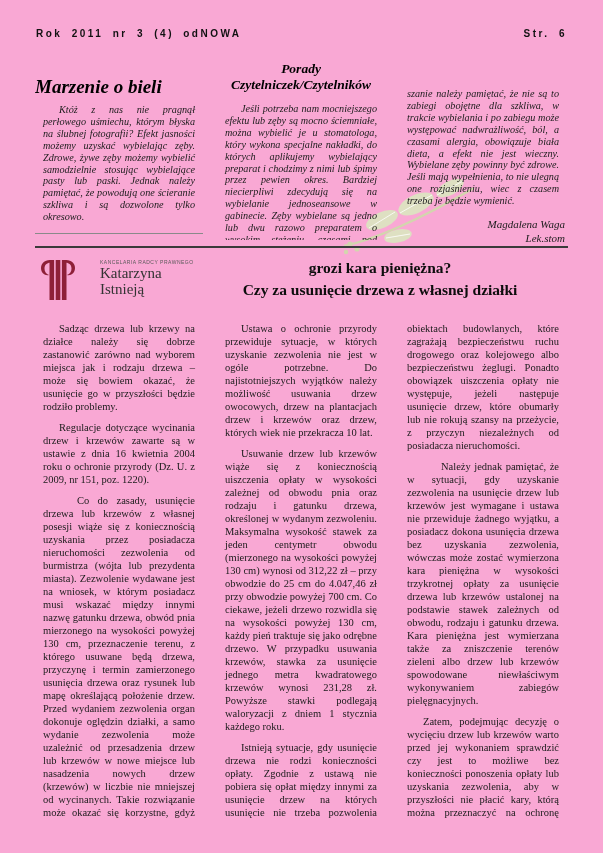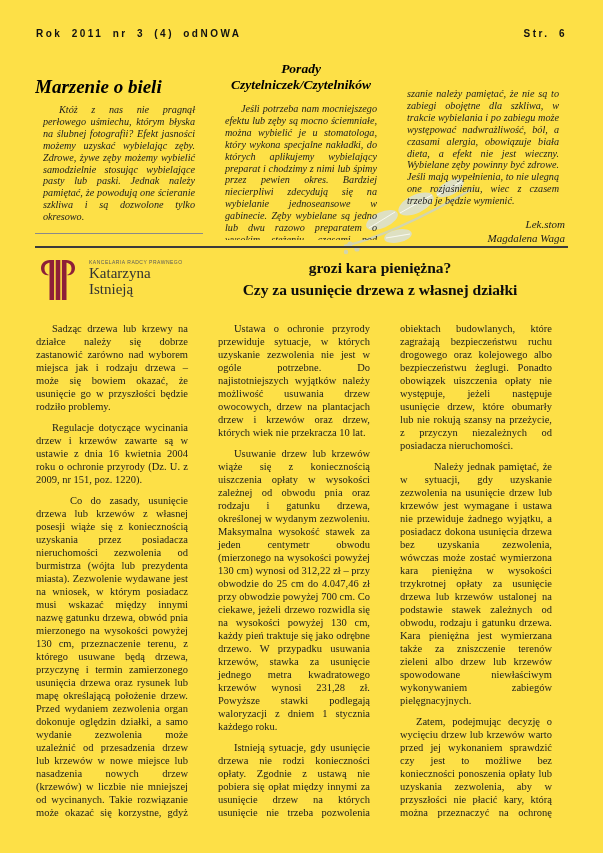--- a/index.html
+++ b/index.html
@@ -1,17 +1,17 @@
 <!DOCTYPE html>
 <html><head>
 <meta charset="utf-8">
 <style>
   html,body{margin:0;padding:0;background:#e8e8e8;}
   .page{
-    position:relative;width:603px;height:853px;margin:0 auto;background:#fde047;
+    position:relative;width:603px;height:853px;margin:0 auto;background:#f9a8d4;
     font-family:"Liberation Serif", serif;color:#1b1b1b;overflow:hidden;
   }
   
   .masthead{
     position:absolute;top:28px;left:36px;right:36px;
     display:flex;justify-content:space-between;align-items:baseline;
     font-family:"Liberation Sans", sans-serif;font-weight:bold;font-size:10px;
     letter-spacing:2.5px;word-spacing:4px;color:#111;
   }
   
@@ -22,33 +22,33 @@
   .tcol-1 h2{font-size:19px;line-height:18px;margin:20px 0 8px 0;color:#000;text-align:left;}
   .tcol-2 h2{font-size:13.5px;line-height:16px;margin:3px 0 10px 0;color:#000;text-align:center;}
   .tcol-3{padding-top:22px;}
   p.body-par{margin:8px;text-indent:16px;}
   p.no-indent{text-indent:0;}
   p.indent-lg{text-indent:34px;}
   .sig-top{margin-top:10px;text-align:right;font-size:11px;line-height:14px;padding-right:2px;}
   
   .rule-thick{position:absolute;top:246px;left:35px;width:533px;height:2px;background:#3a3a3a;z-index:2;}
   
-  .logo-block{position:absolute;top:256px;left:40px;display:flex;align-items:flex-start;gap:13px;z-index:1;}
+  .logo-block{position:absolute;top:256px;left:40px;display:flex;align-items:flex-start;gap:24px;z-index:1;}
   .logo-text .firm-type{
     font-family:"Liberation Sans", sans-serif;font-size:5px;letter-spacing:0.5px;
     color:#5a5a5a;margin-top:3px;white-space:nowrap;
   }
   .logo-text .firm-name{font-size:15px;line-height:16px;color:#333;}
   
   .article-title{
     position:absolute;top:257px;left:212px;width:336px;text-align:center;
     font-size:15.5px;font-weight:bold;line-height:22px;color:#0d0d0d;z-index:1;
   }
   
-  .main-section{position:absolute;top:314px;left:28px;width:533px;display:flex;gap:14px;z-index:1;}
+  .main-section{position:absolute;top:314px;left:35px;width:533px;display:flex;gap:14px;z-index:1;}
   .mcol{width:168px;font-size:10.5px;line-height:13px;text-align:justify;height:505px;overflow:hidden;}
   .sig-bottom{margin-top:14px;text-align:right;font-size:11.5px;line-height:15px;padding-right:2px;}
   
   .leaf-decor{position:absolute;top:174px;left:336px;z-index:0;}
 </style>
 </head>
 <body>
 
 <div class="page">
 
@@ -76,22 +76,22 @@
       <h2>Marzenie o bieli</h2>
       <p class="body-par">Któż z nas nie pragnął perłowego uśmiechu, którym błyska na ślubnej fotografii? Efekt jasności możemy uzyskać wybielając zęby. Zdrowe, żywe zęby możemy wybielić samodzielnie stosując wybielające pasty lub paski. Jednak należy pamiętać, że powodują one ścieranie szkliwa i są dozwolone tylko okresowo.</p>
     </div>
     <div class="tcol tcol-2">
       <h2>Porady Czytelniczek/Czytelników</h2>
       <p class="body-par">Jeśli potrzeba nam mocniejszego efektu lub zęby są mocno ściemniałe, można wybielić je u stomatologa, który wykona specjalne nakładki, do których aplikujemy wybielający preparat i chodzimy z nimi lub śpimy przez pewien okres. Bardziej niecierpliwi zdecydują się na wybielanie jednoseansowe w gabinecie. Zęby wybielane są jedno lub dwu razowo preparatem o wysokim stężeniu, czasami pod lampą lub laserem. Martwe zęby potrzebują paru wizyt aby uzyskać pożądany efekt. Decydując się na upięk-</p>
     </div>
     <div class="tcol tcol-3">
       <p class="body-par no-indent">szanie należy pamiętać, że nie są to zabiegi obojętne dla szkliwa, w trakcie wybielania i po zabiegu może występować nadwrażliwość, ból, a czasami alergia, obowiązuje biała dieta, a efekt nie jest wieczny. Wybielane zęby powinny być zdrowe. Jeśli mają wypełnienia, to nie ulegną one rozjaśnieniu, wiec z czasem trzeba je będzie wymienić.</p>
       <div class="sig-top">
+        <div>Magdalena Waga</div>
         <div>Lek.stom</div>
-        <div>Magdalena Waga</div>
       </div>
     </div>
   </div>
 
   <div class="rule-thick"></div>
 
   <div class="logo-block">
     <span>
       <svg width="36" height="46" viewBox="0 0 36 46">
         <path d="M10 4 C4 4 1 8 1 12 C1 17 5 20 9 19 C6 18 4.5 15.5 4.5 12.5 C4.5 9 7 6.8 10 6.8 Z" fill="#8e2038"></path>

